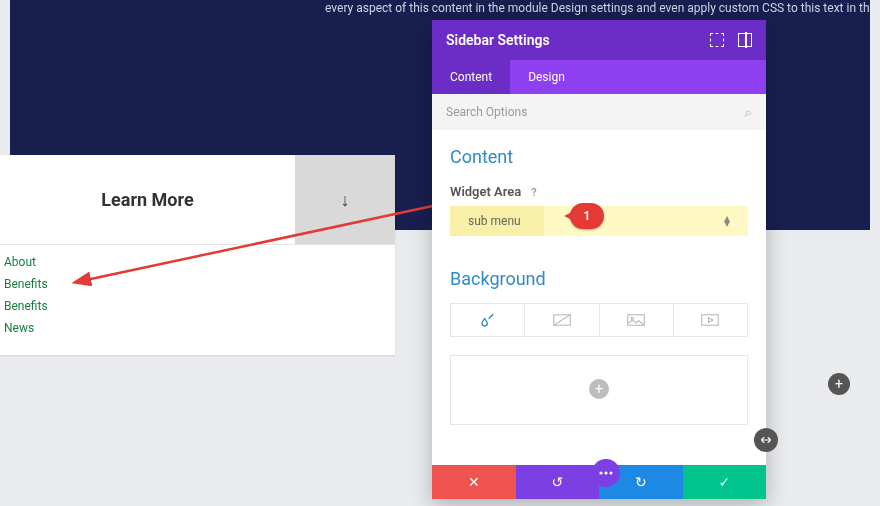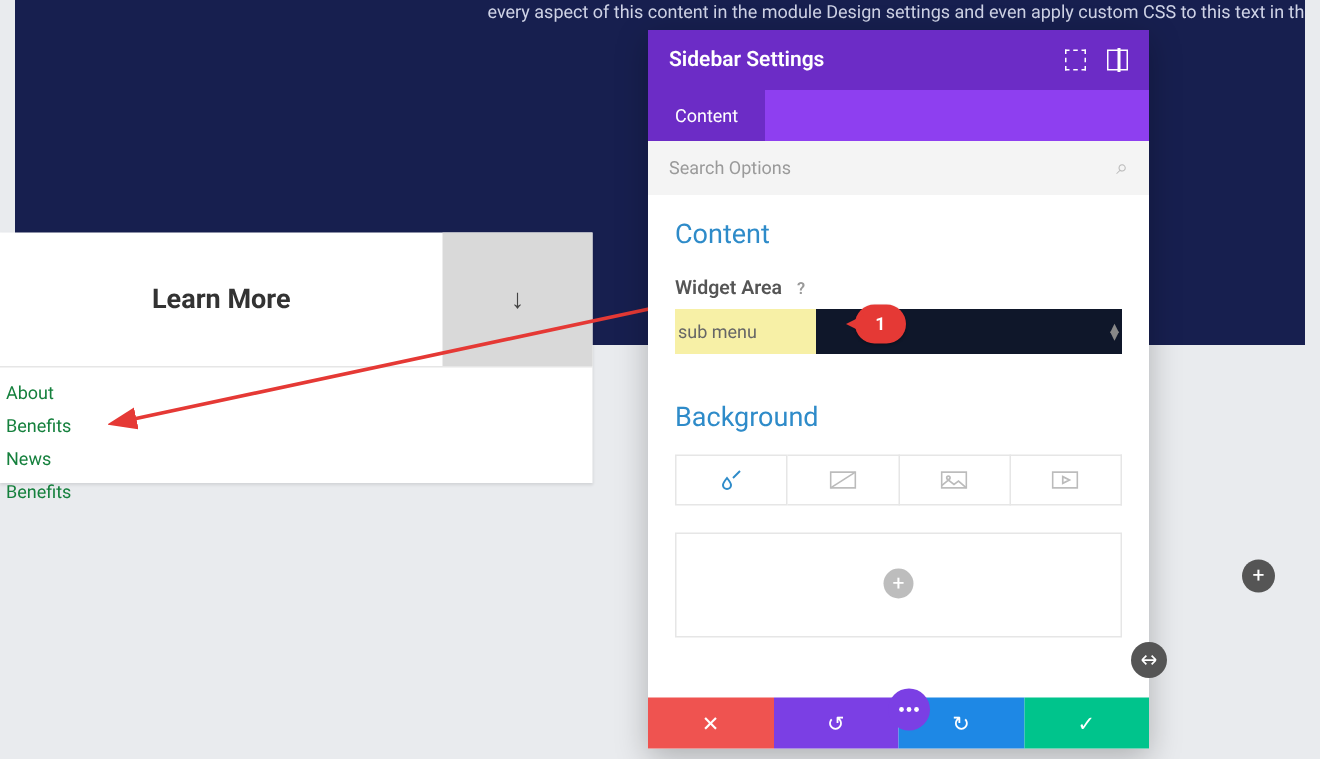--- a/index.html
+++ b/index.html
@@ -2,21 +2,21 @@
 <html><head>
 <meta charset="utf-8">
 <style>
   * { box-sizing: border-box; margin: 0; padding: 0; }
   html, body { width: 880px; height: 506px; overflow: hidden; font-family: -apple-system, BlinkMacSystemFont, "Segoe UI", Roboto, Helvetica, Arial, sans-serif; }
   body { position: relative; background: #e9ebee; }
 
   .top-banner { position: absolute; left: 10px; top: 0; right: 10px; height: 230px; background: #171f4f; color: #fff; }
   .top-banner .txt { position: absolute; left: 315px; top: 0; width: 560px; font-size: 12px; color: #cfd3e6; line-height: 1.4; }
 
-  .page-card { position: absolute; left: 0; top: 155px; width: 395px; height: 167px; background: #fff; box-shadow: 0 1px 2px rgba(0,0,0,0.1); }
+  .page-card { position: absolute; left: 0; top: 155px; width: 395px; height: 200px; background: #fff; box-shadow: 0 1px 2px rgba(0,0,0,0.1); }
   .page-card .row { display: flex; height: 90px; border-bottom: 1px solid #e6e6e6; }
   .page-card .title-cell { flex: 1; display: flex; align-items: center; justify-content: center; font-weight: 700; color: #333; font-size: 18px; }
   .page-card .arrow-cell { width: 100px; background: #d9d9d9; display: flex; align-items: center; justify-content: center; color: #444; font-size: 18px; }
   .menu-list { padding: 6px 4px; }
   .menu-list div { font-size: 12px; color: #15803d; padding: 4px 0; }
 
   
   .modal { position: absolute; left: 432px; top: 20px; width: 334px; height: 479px; background: #fff; box-shadow: 0 6px 20px rgba(0,0,0,0.25); display: flex; flex-direction: column; }
   .modal-header { background: #6c2cc6; color: #fff; height: 40px; display: flex; align-items: center; padding: 0 14px; font-size: 14px; font-weight: 600; }
   .modal-header .hicons { margin-left: auto; display: flex; gap: 14px; }
@@ -30,21 +30,21 @@
   .modal-tabs div.active { background: #6c2cc6; }
 
   .search-row { background: #f4f4f4; height: 36px; display: flex; align-items: center; padding: 0 14px; color: #9a9a9a; font-size: 12px; }
   .search-row .mag { margin-left: auto; color: #bbb; font-size: 14px; }
 
   .modal-body { flex: 1; overflow: hidden; padding: 12px 18px; }
   .section-title { color: #2e8bc9; font-size: 18px; font-weight: 400; margin: 4px 0 14px; }
   .field-label { font-size: 13px; color: #555; font-weight: 600; }
   .help { display: inline-block; margin-left: 6px; color: #999; font-size: 11px; font-weight: 600; }
   .select-row { margin-top: 6px; position: relative; }
-  .select-input { width: 100%; height: 30px; background: #0f172a; border: none; font-size: 12px; color: #666; padding: 0 2px; display: flex; align-items: center; position: relative; }
+  .select-input { width: 100%; height: 30px; background: #fef9c3; border: none; font-size: 12px; color: #666; padding: 0 18px; display: flex; align-items: center; position: relative; }
   .select-input .hl { position: absolute; left: 0; top: 0; bottom: 0; width: 94px; background: #f7f0a6; z-index: 0; }
   .select-input .val { position: relative; z-index: 1; }
   .select-input .dd { margin-left: auto; color: #888; font-size: 12px; display: flex; flex-direction: column; line-height: 5px; }
   .marker { position: absolute; left: 120px; top: -3px; width: 40px; height: 36px; z-index: 2; }
   .marker .teardrop { width: 34px; height: 26px; background: #e53935; border-radius: 13px 13px 13px 13px; display:flex; align-items:center; justify-content:center; color:#fff; font-size:12px; font-weight:600; position:relative; box-shadow:0 1px 2px rgba(0,0,0,0.3);}
   .marker .teardrop::before { content:''; position:absolute; left:-12px; top:50%; transform:translateY(-50%); border:6px solid transparent; border-right:12px solid #e53935; }
 
   .divider { height: 28px; }
 
   .bg-options { display: flex; width: 100%; }
@@ -82,22 +82,22 @@
 <div class="page-card">
   <div class="row">
     <div class="title-cell">Learn More</div>
     <div class="arrow-cell">
         <span>↓</span>
       </div>
   </div>
   <div class="menu-list">
     <div>About</div>
     <div>Benefits</div>
+    <div>Benefits</div>
     <div>News</div>
-    <div>Benefits</div>
   </div>
 </div>
 
 <svg class="anno-arrow" viewBox="0 0 375 100">
   <defs>
     <marker id="ah" markerWidth="10" markerHeight="10" refX="2" refY="3" orient="auto">
       <path d="M0,0 L0,6 L8,3 z" fill="#e53935"></path>
     </marker>
   </defs>
   <line x1="370" y1="14" x2="14" y2="90" stroke="#e53935" stroke-width="2.5" marker-end="url(#ah)"></line>
@@ -106,20 +106,21 @@
 <div class="modal">
   <div class="modal-header">
     <span>Sidebar Settings</span>
     <div class="hicons">
       <span></span>
       <span></span>
     </div>
   </div>
   <div class="modal-tabs">
     <div class="active">Content</div>
+    <div>Design</div>
   </div>
   <div class="search-row">
     <span>Search Options</span>
     <span class="mag">⌕</span>
   </div>
   <div class="modal-body">
     <div class="section-title">Content</div>
     <div>
       <span class="field-label">Widget Area</span>
       <span class="help">?</span>

